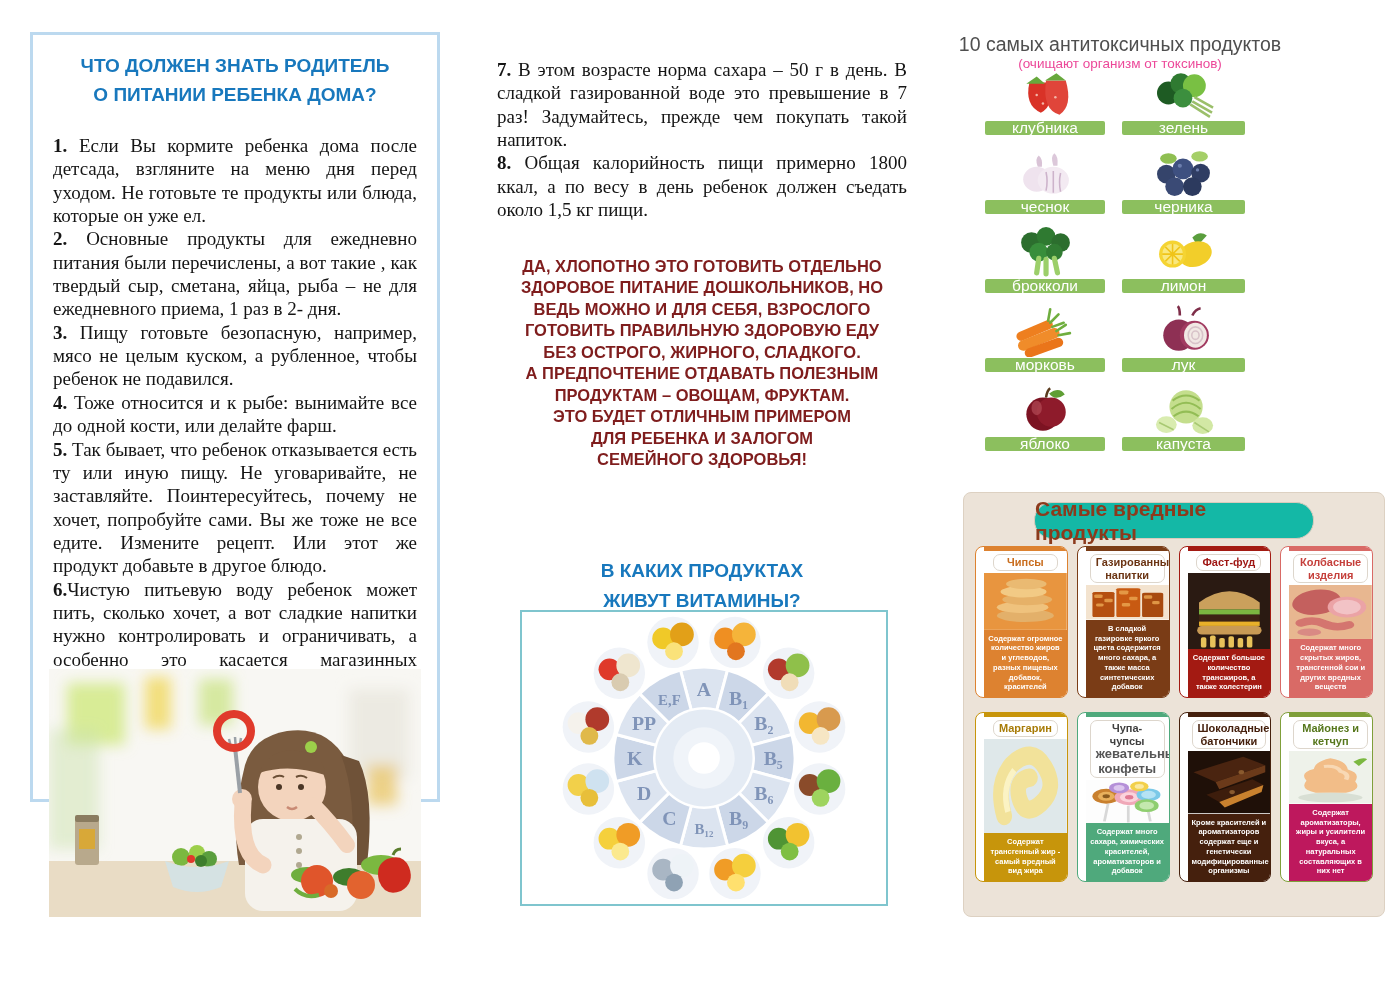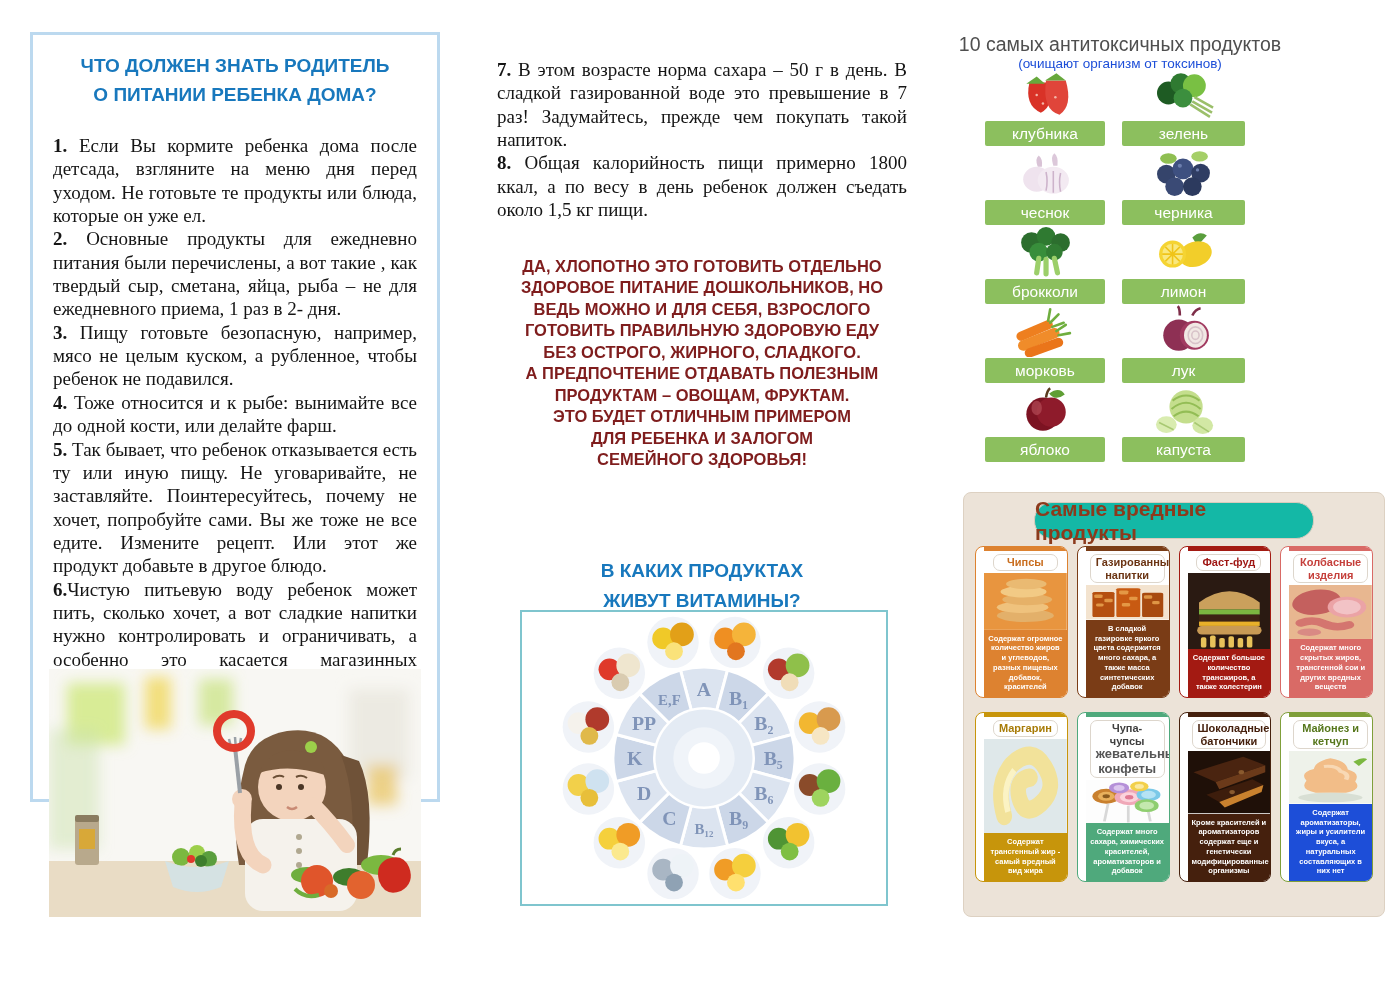--- a/index.html
+++ b/index.html
@@ -46,34 +46,34 @@
     position:absolute;left:520px;top:610px;width:368px;height:296px;
     border:2px solid #7fc5ce;background:#ffffff;box-sizing:border-box;
   }
 
   
   .antitox-header{
     position:absolute;left:950px;top:34px;width:340px;text-align:center;
     font-family:"Liberation Sans", sans-serif;color:#4f4f4f;font-size:19.5px;line-height:1.1;
   }
   .antitox-sub{
-    font-size:13.5px;color:#1d4ed8;margin-top:2px;
+    font-size:13.5px;color:#ec4899;margin-top:2px;
   }
   .products-grid{
     position:absolute;left:985px;top:68px;
     display:grid;grid-template-columns:120px 123px;column-gap:17px;row-gap:0;
   }
   .product-cell{width:100%;height:79px;position:relative;}
   .product-img{
     position:absolute;left:0;right:0;top:0;height:52px;
     display:flex;align-items:flex-end;justify-content:center;
   }
   .product-img svg{width:64px;height:54px;}
   .product-label{
-    position:absolute;left:0;right:0;top:53px;height:25px;
+    position:absolute;left:0;right:0;top:53px;height:14px;
     background:#8cbf5e;color:#ffffff;border-radius:2px;
     font-family:"Liberation Sans", sans-serif;font-size:15.5px;
     display:flex;align-items:center;justify-content:center;
   }
 
   
   .poster{
     position:absolute;left:963px;top:492px;width:422px;height:425px;
     background:#ece3d8;border:1px solid #ddd1c2;border-radius:8px;box-sizing:border-box;
   }
@@ -631,18 +631,18 @@
           </div>
           <div class="hp-photo">
             <svg viewBox="0 0 90 88" preserveAspectRatio="none">
               <rect width="90" height="88" fill="#eef2ea"></rect>
               <path d="M70 18 q11 -9 15 -4 l-9 11 z" fill="#7bb840"></path>
               <path d="M45 12 q17 4 19 19 q14 6 8 20 q8 14 -10 19 l-33 0 q-18 -6 -10 -20 q-8 -14 8 -20 q2 -13 18 -18" fill="#f2bd88"></path>
               <path d="M38 26 q14 -2 18 8 q10 4 6 14" stroke="#f8d8b4" stroke-width="5" fill="none"></path>
               <ellipse cx="45" cy="78" rx="35" ry="8" fill="#d8dfd4"></ellipse>
             </svg>
           </div>
-          <div class="hp-caption" style="background: #1d4ed8;">Содержат ароматизаторы, жиры и усилители вкуса, а натуральных составляющих в них нет</div>
+          <div class="hp-caption" style="background: #be185d;">Содержат ароматизаторы, жиры и усилители вкуса, а натуральных составляющих в них нет</div>
         </div>
       </div>
   </div>
 
 </div>
 
 </body></html>

